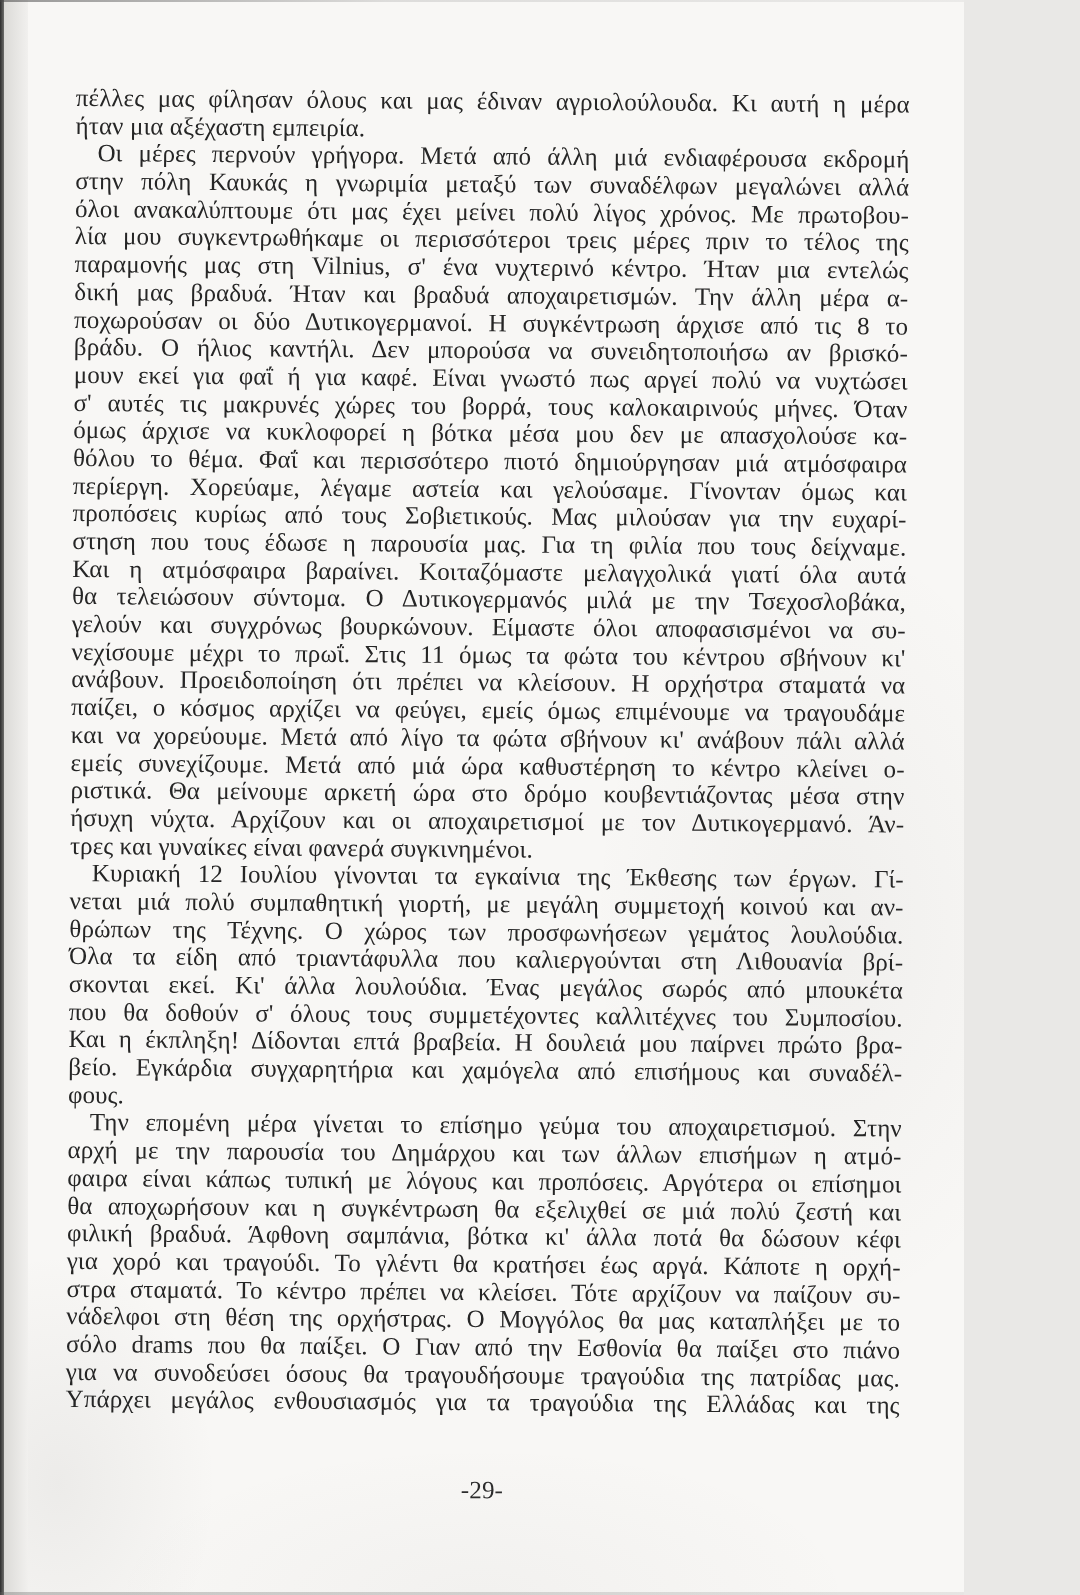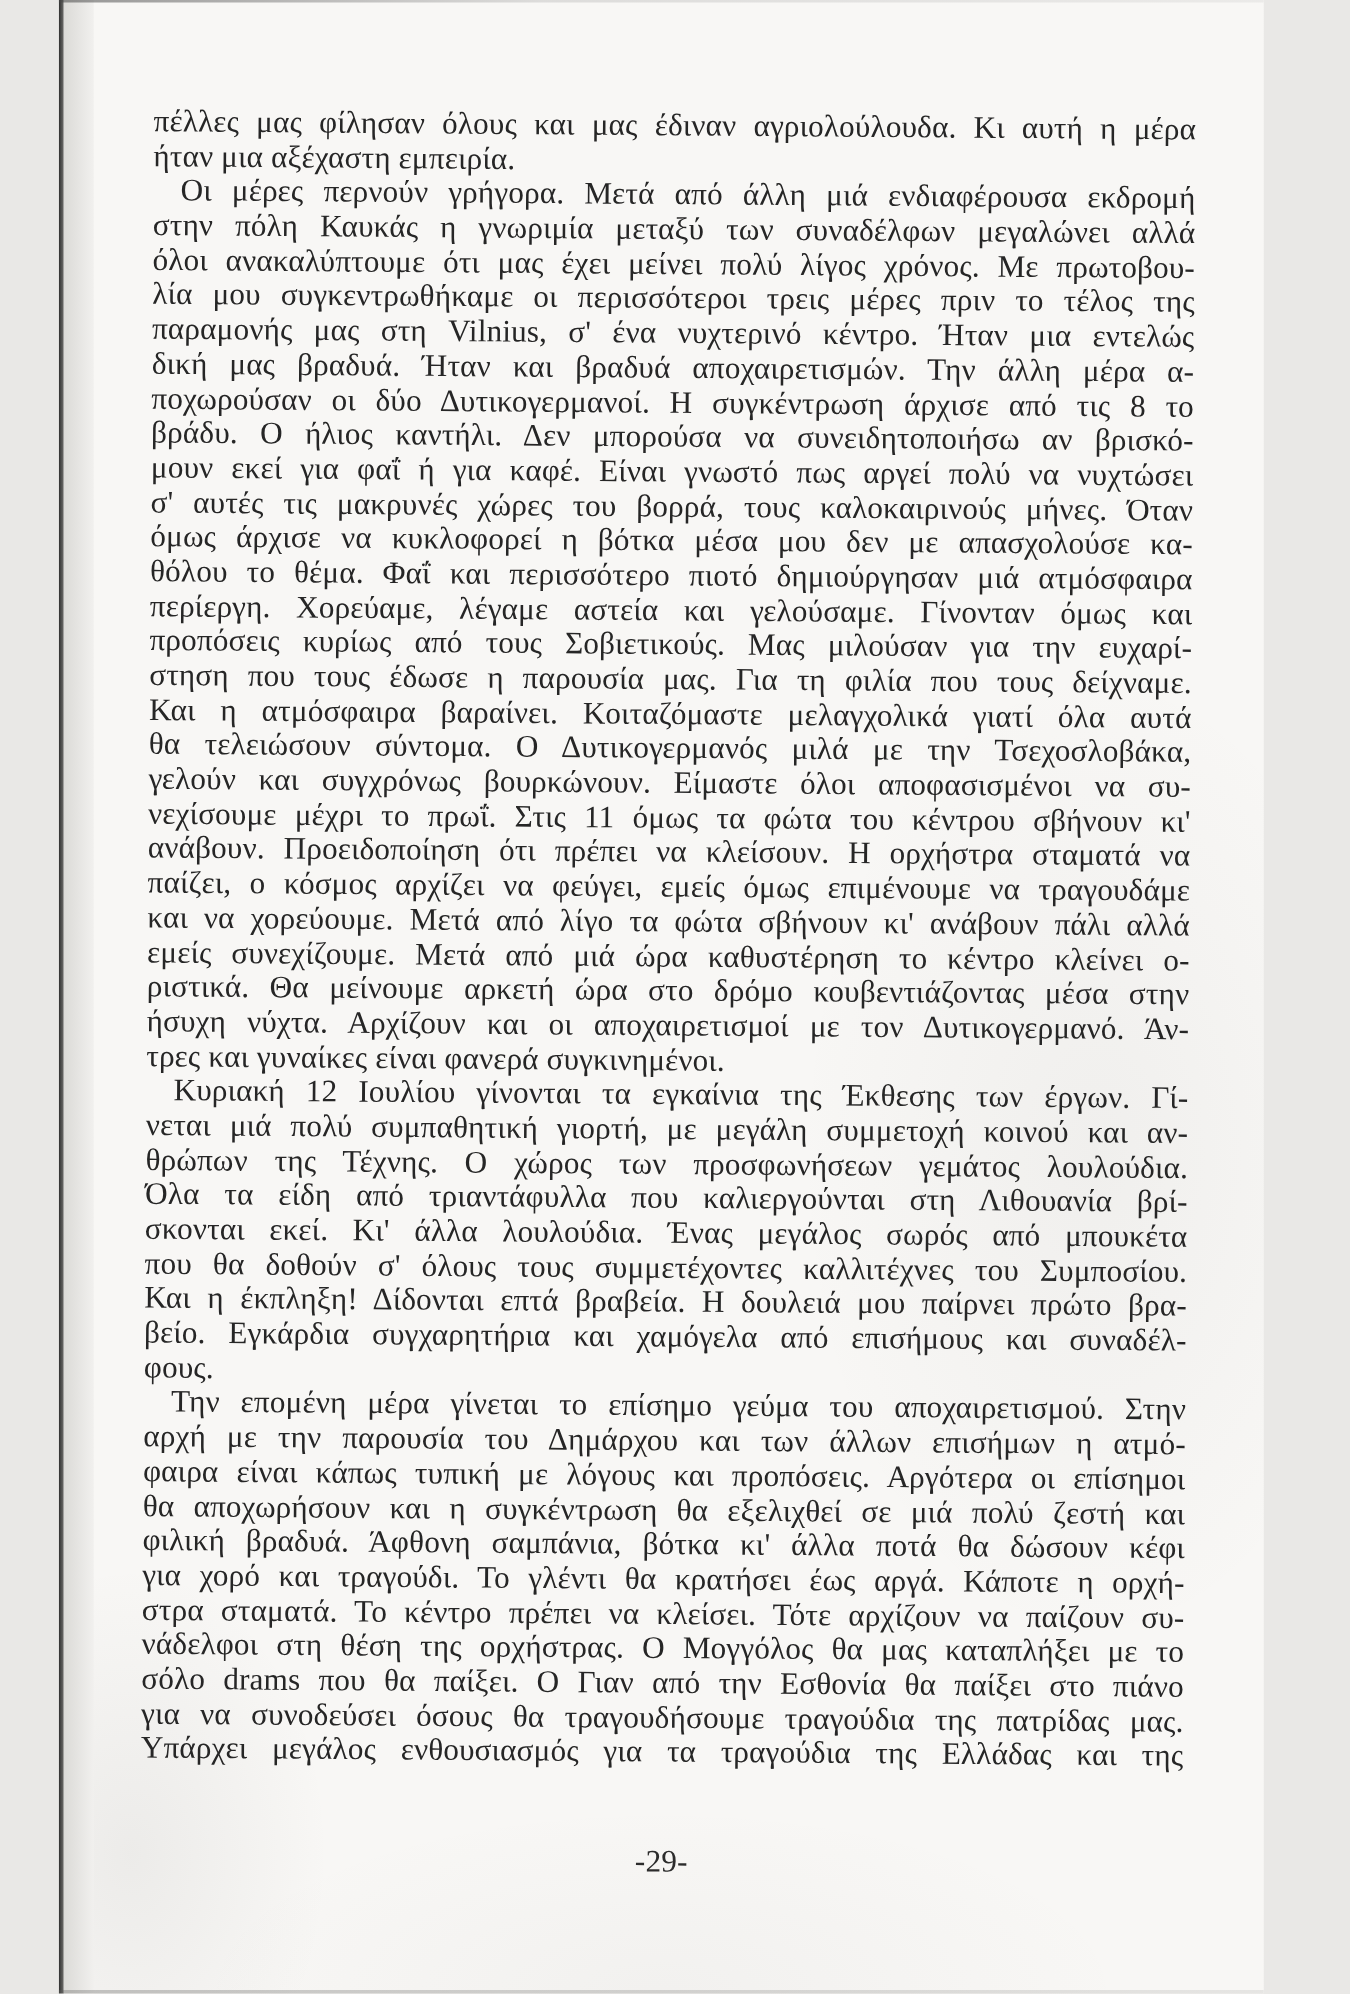--- a/index.html
+++ b/index.html
@@ -12,21 +12,20 @@
     width: 964px;
     height: 1595px;
     overflow: hidden;
     background:
       radial-gradient(ellipse 340px 560px at 86% 58%, rgba(90,90,88,0.05), transparent 70%),
       radial-gradient(ellipse 220px 320px at 6% 93%, rgba(80,80,78,0.07), transparent 72%),
       radial-gradient(ellipse 500px 200px at 50% 100%, rgba(90,90,88,0.04), transparent 75%),
       linear-gradient(#f8f7f5, #f8f7f5);
     font-family: "Liberation Serif", "DejaVu Serif", serif;
     color: #262626;
-    margin-left: 47px;
   }
   .edge-dark {
     position: absolute;
     left: 0; top: 0;
     width: 4px; height: 100%;
     background: linear-gradient(to right, #2d2d2d, #6e6e6c);
   }
   .edge-light {
     position: absolute;
     left: 4px; top: 0;

